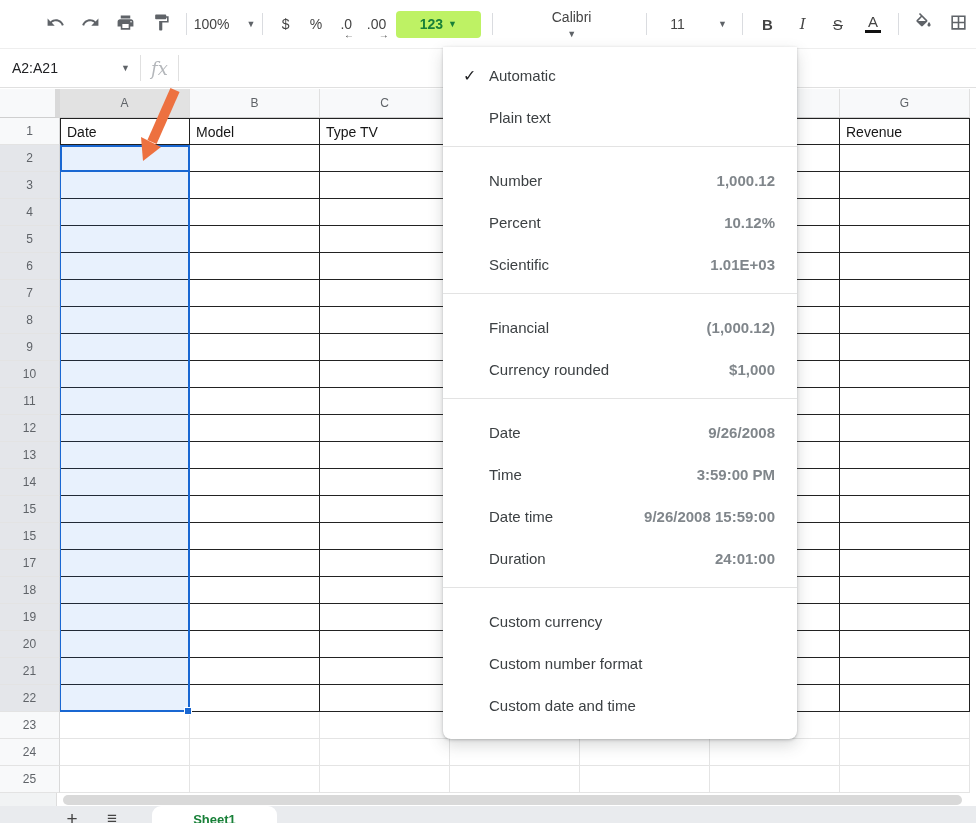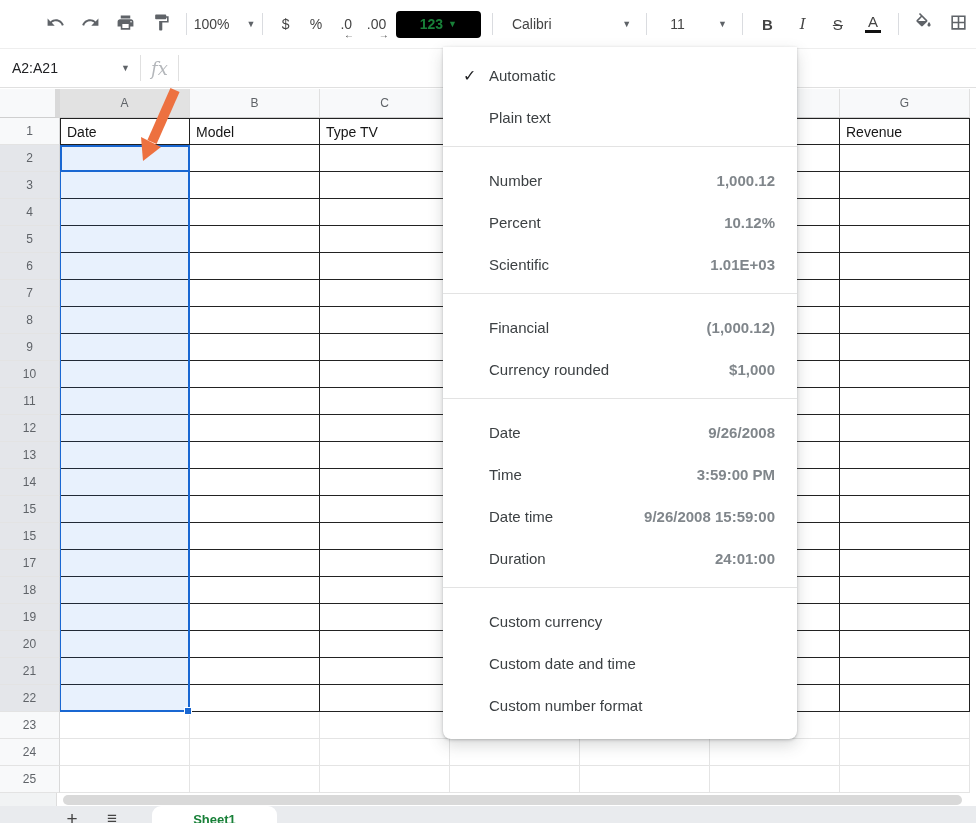--- a/index.html
+++ b/index.html
@@ -12,25 +12,25 @@
   .tb-icon{width:36px;height:30px;display:flex;align-items:center;justify-content:center;color:#5f6368;cursor:pointer;}
   .tb-icon svg{width:19px;height:19px;fill:#5f6368;}
   .tb-sep{width:1px;height:22px;background:#dadce0;margin:0 7px;}
   .caret{font-size:9px;color:#5f6368;line-height:1;}
   .tb-zoom{width:62px;height:30px;display:flex;align-items:center;justify-content:center;gap:17px;
            font-size:14px;color:#444;cursor:pointer;}
   .tb-txt{width:31px;height:30px;display:flex;align-items:center;justify-content:center;
           font-size:14px;color:#444;cursor:pointer;position:relative;}
   .dec-arrow{position:absolute;bottom:-1px;font-size:10px;color:#444;}
   .dec-arrow.l{left:13px;} .dec-arrow.r{right:3px;}
-  .tb-123{height:27px;margin:0 4px;padding:0 24px;border-radius:4px;background:#000000;
+  .tb-123{height:27px;margin:0 4px;padding:0 24px;border-radius:4px;background:#bef264;
           display:flex;align-items:center;gap:5px;font-size:14px;color:#188038;font-weight:bold;cursor:pointer;}
   .tb-123 .caret{color:#188038;}
   .tb-font{width:122px;height:30px;display:flex;align-items:center;justify-content:space-between;
-           padding:0 8px 0 12px;font-size:14px;color:#444;cursor:pointer;}
+           padding:0 8px 0 12px;font-size:14px;color:#444;cursor:pointer;flex-direction:column;}
   .tb-size{width:58px;height:30px;display:flex;align-items:center;justify-content:space-between;
            padding:0 8px 0 16px;font-size:14px;color:#444;cursor:pointer;}
   .fmt{width:36px;height:30px;display:flex;align-items:center;justify-content:center;
        font-size:15px;color:#444;cursor:pointer;}
   .fmt.b{font-weight:bold;}
   .fmt.i{font-family:"DejaVu Serif",serif;font-style:italic;}
   .fmt.s{text-decoration:line-through;}
   .fmt.a{flex-direction:column;line-height:14px;}
   .fmt.a .bar{width:16px;height:3px;background:#111;margin-top:1px;}
 
@@ -537,25 +537,25 @@
           <span class="mi-val">24:01:00</span>
         </div>
       </div>
       <div class="msec">
         <div class="mi">
           <span class="mi-check"></span>
           <span class="mi-label">Custom currency</span>
         </div>
         <div class="mi">
           <span class="mi-check"></span>
+          <span class="mi-label">Custom number format</span>
+        </div>
+        <div class="mi">
+          <span class="mi-check"></span>
           <span class="mi-label">Custom date and time</span>
-        </div>
-        <div class="mi">
-          <span class="mi-check"></span>
-          <span class="mi-label">Custom number format</span>
         </div>
       </div>
     </div>
 
   <svg class="arrow-layer" viewBox="0 0 976 823">
     <line x1="175" y1="90" x2="152" y2="142" stroke="#ed7140" stroke-width="10"></line>
     <polygon points="143,161 161,147 141,137" fill="#ed7140"></polygon>
   </svg>
 
 </div>

